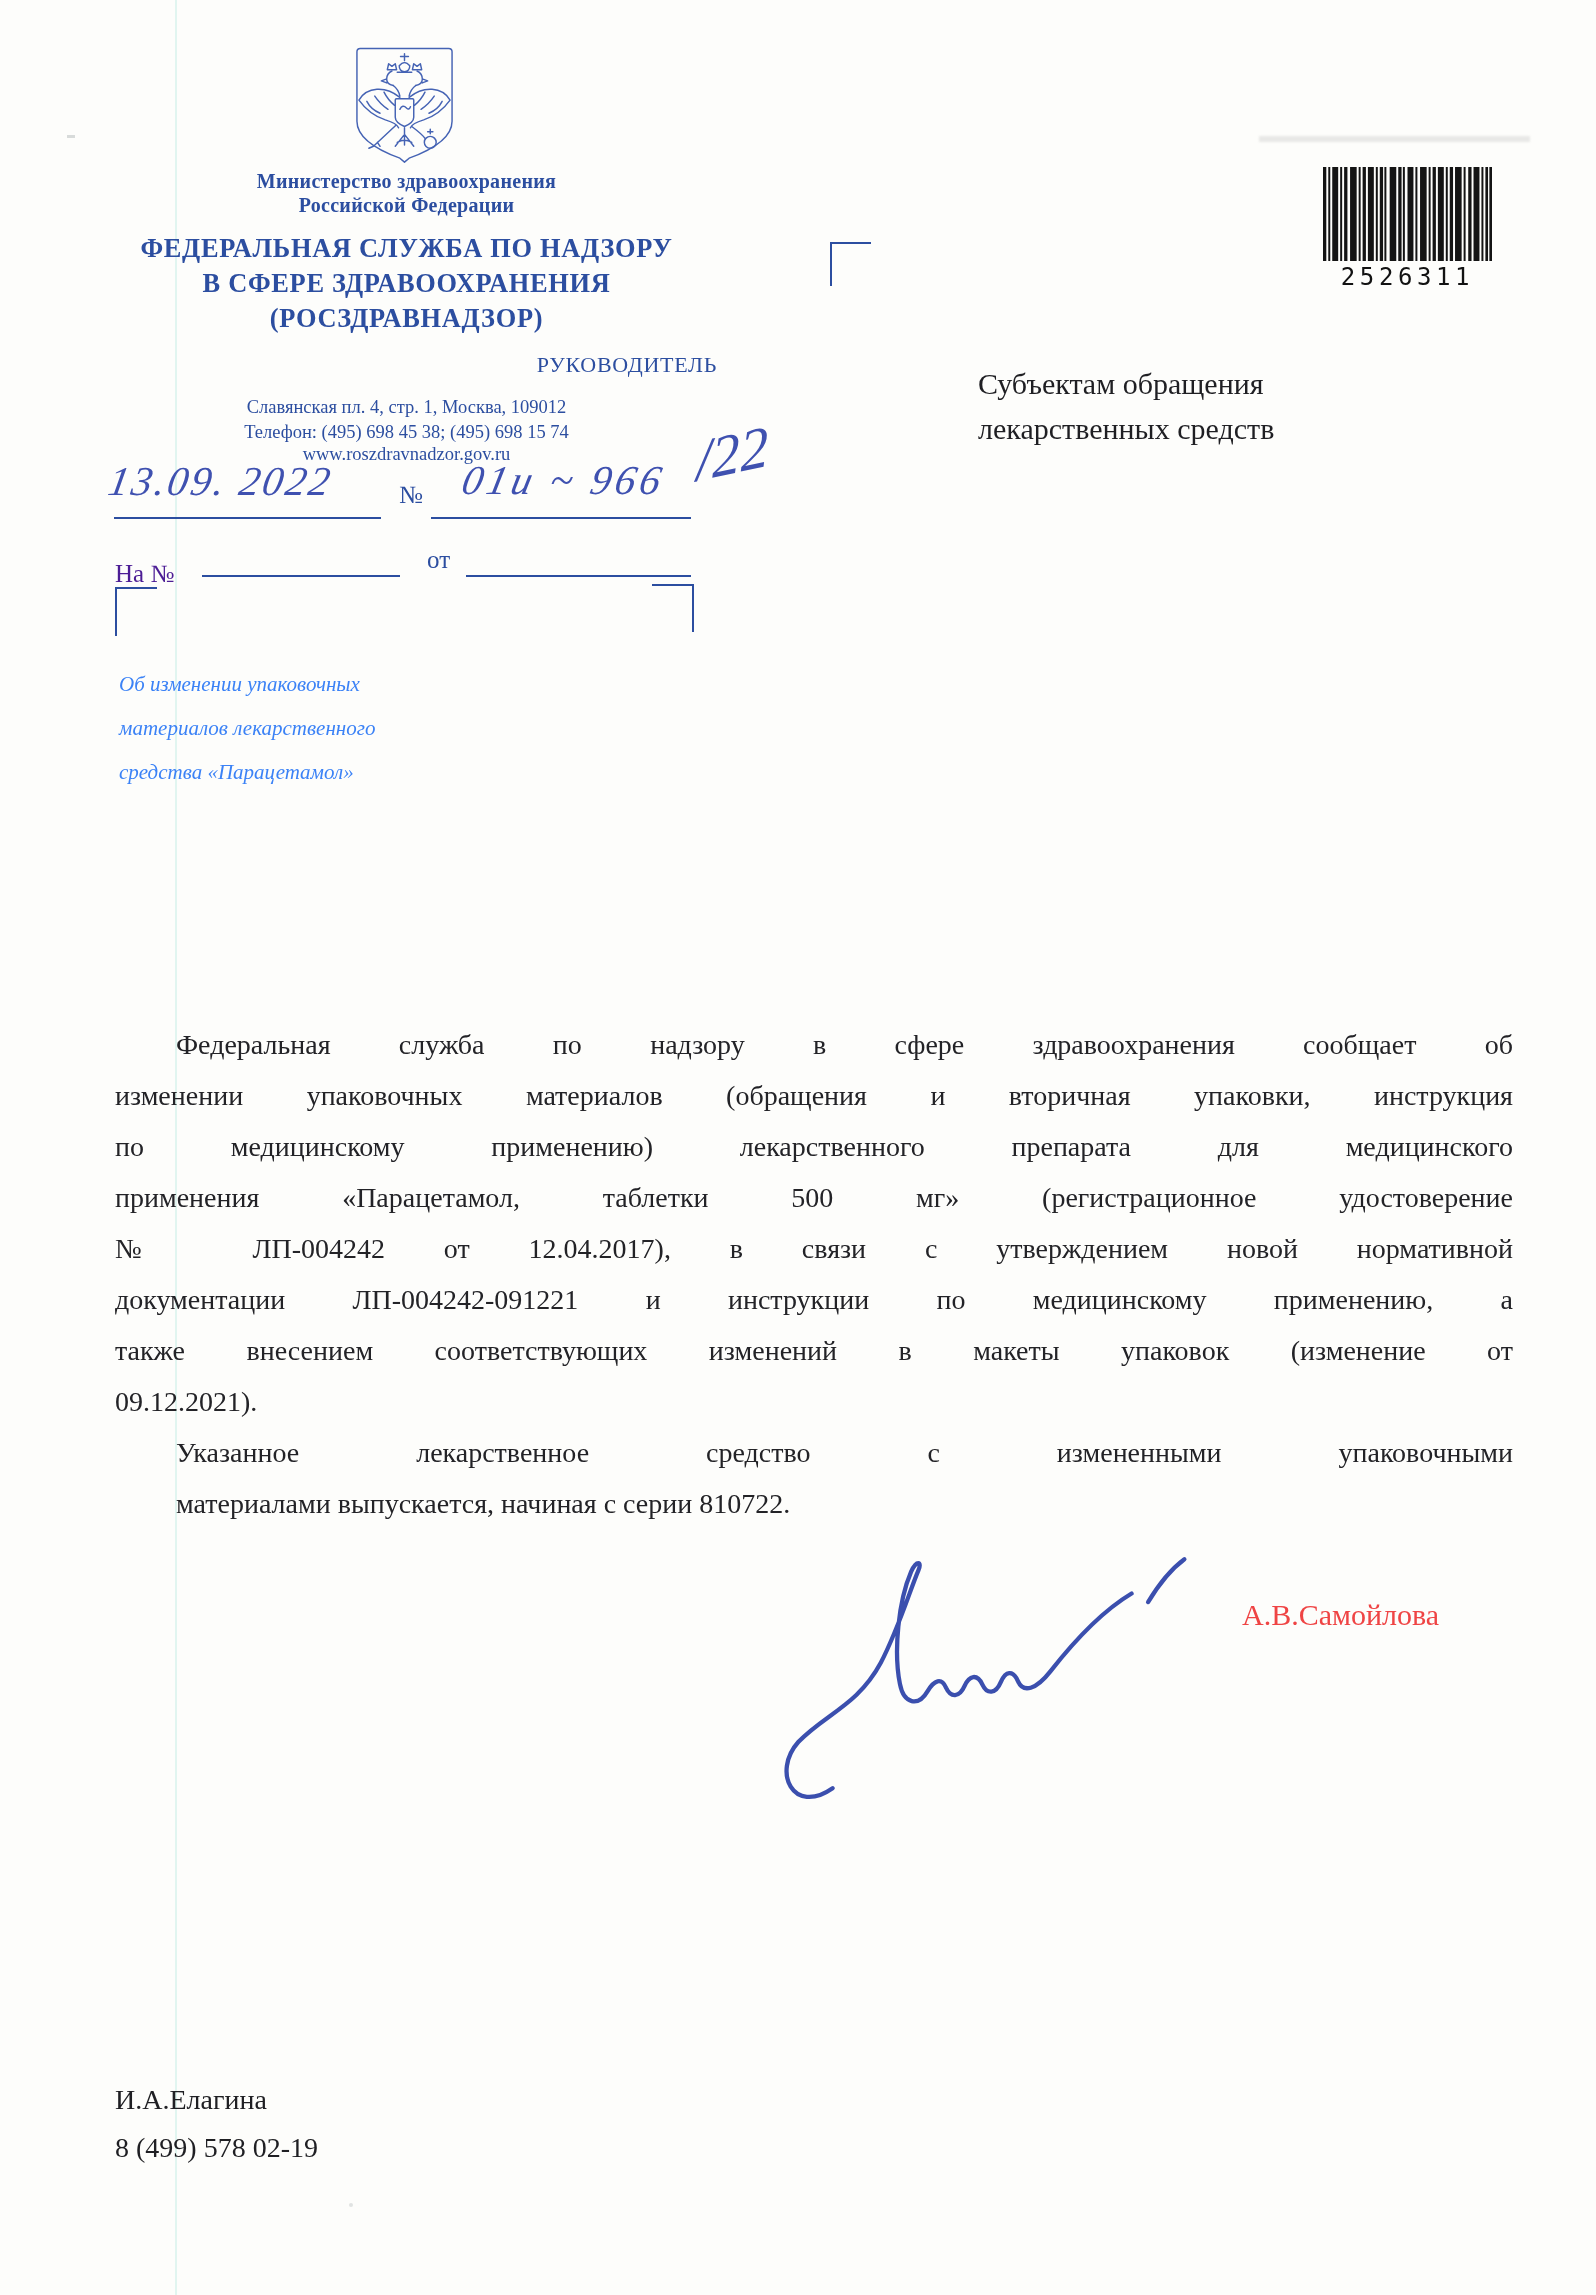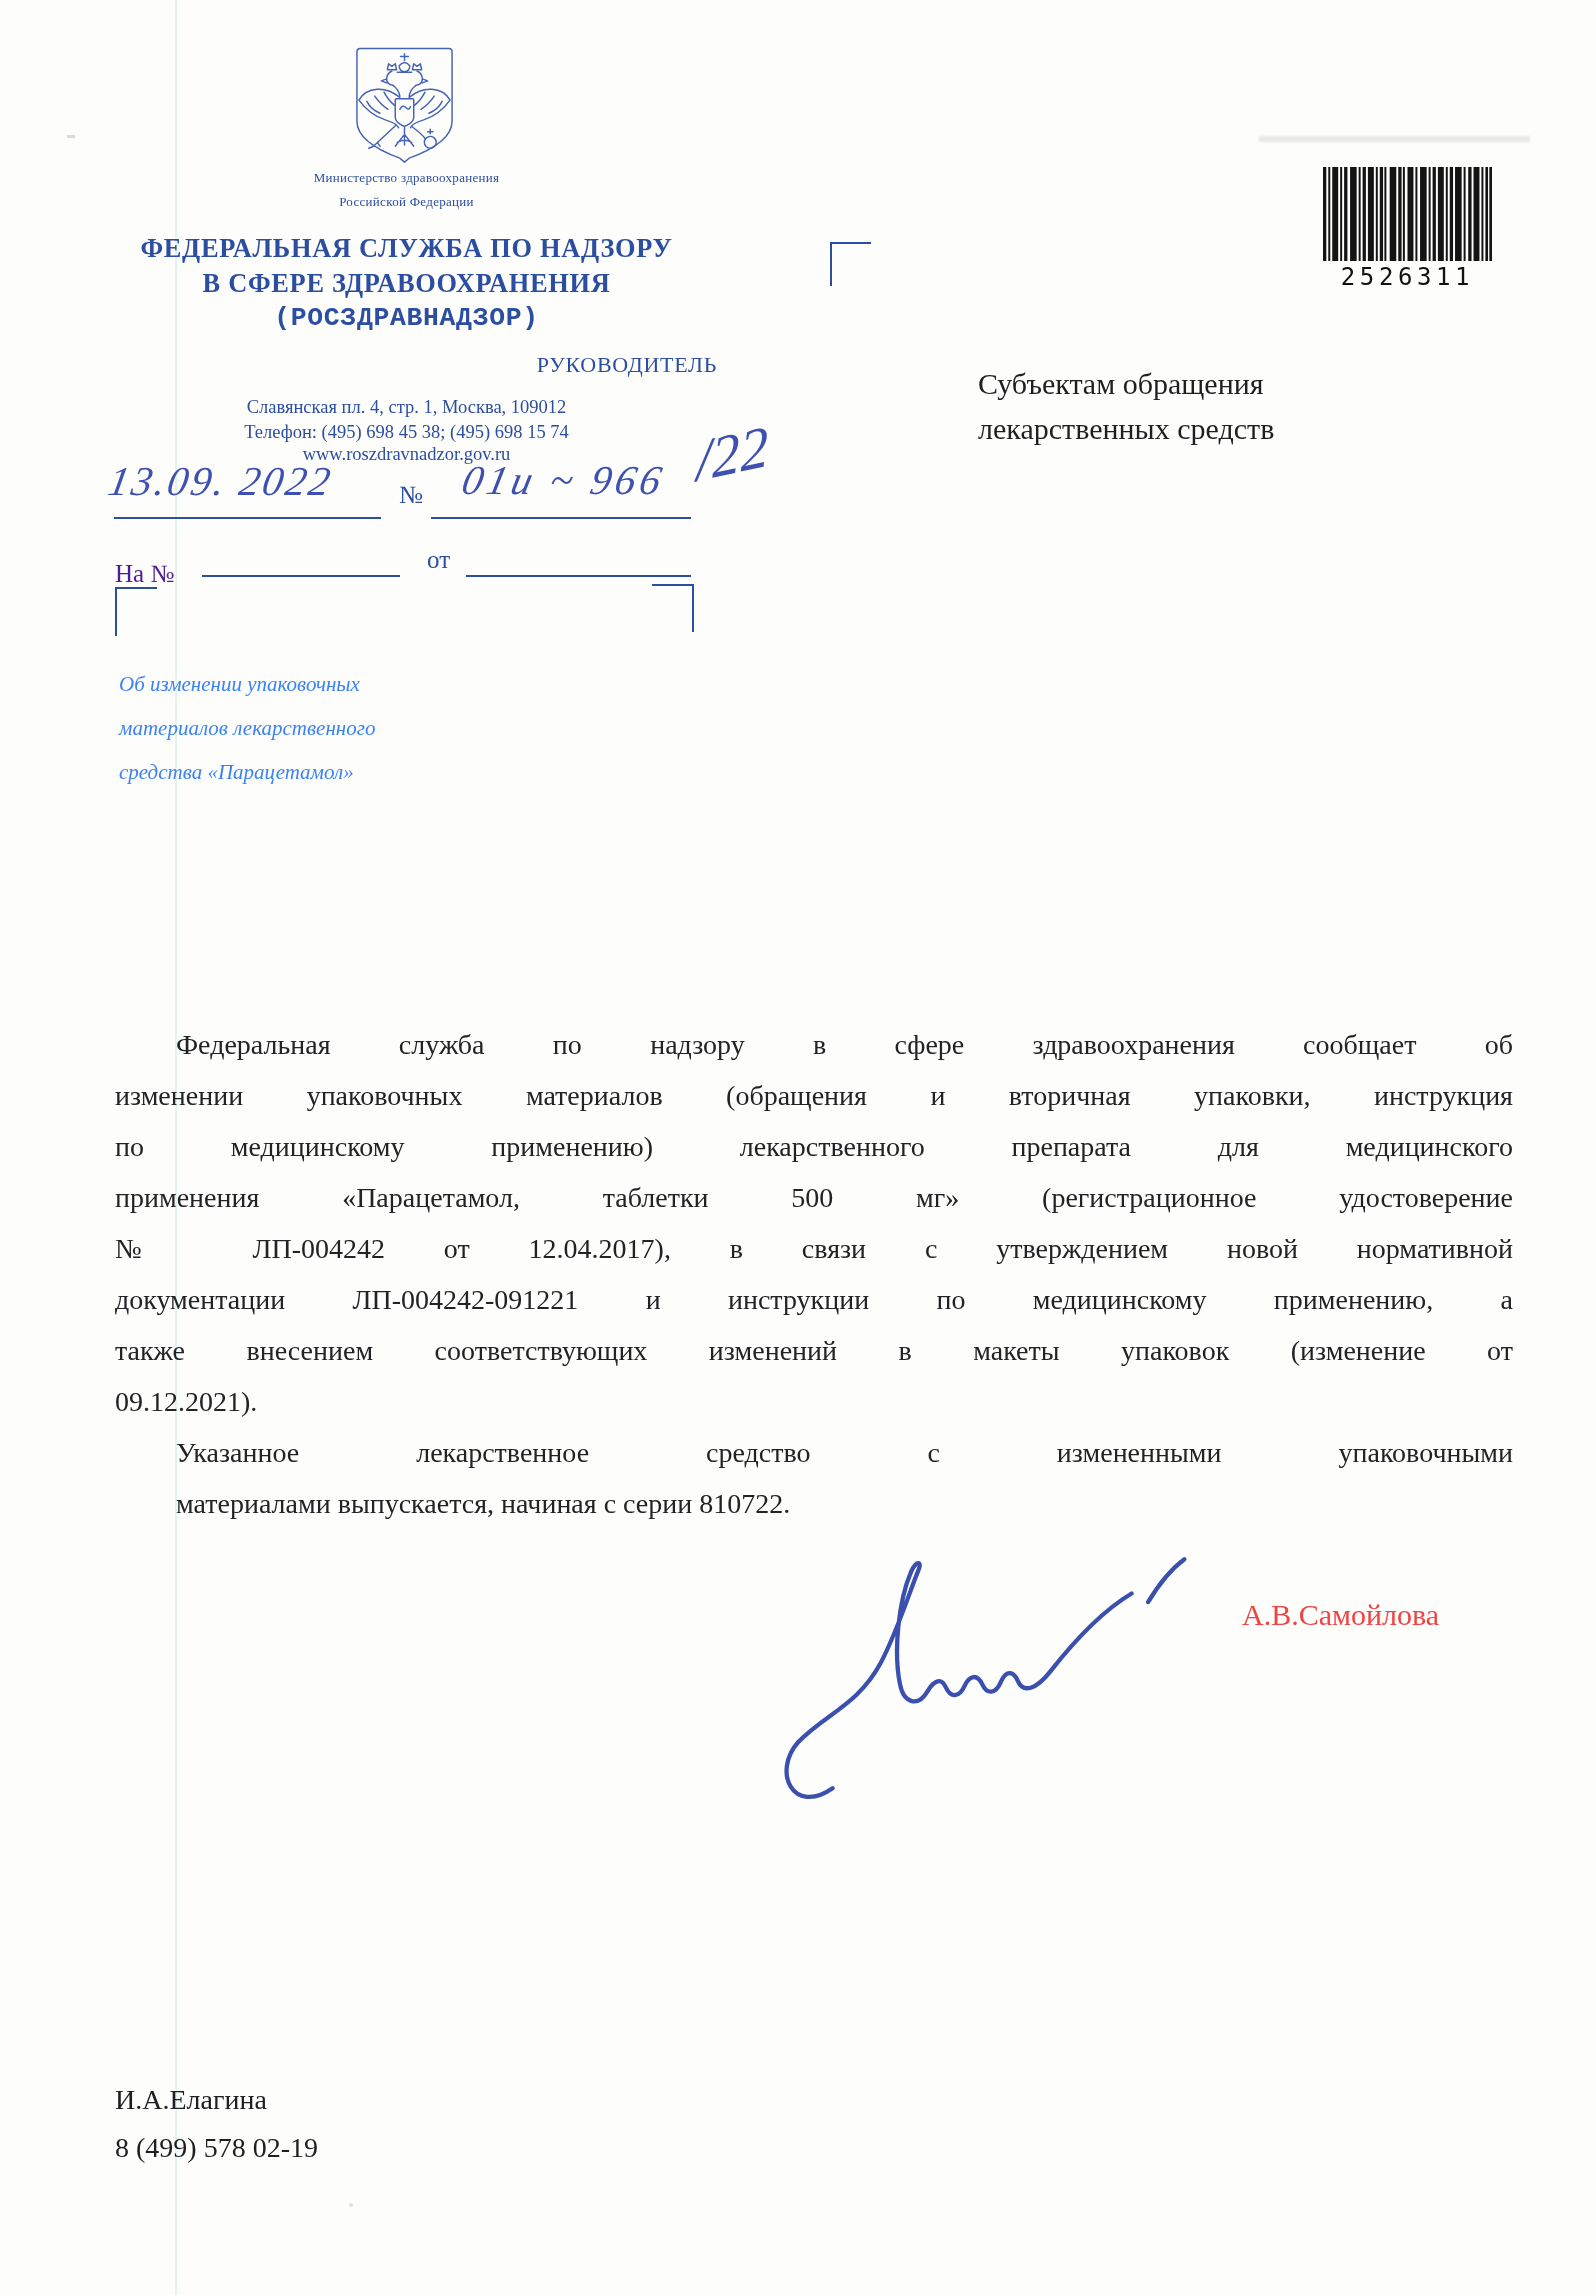--- a/index.html
+++ b/index.html
@@ -18,24 +18,24 @@
   .speck1{position:absolute; left:67px; top:135px; width:8px; height:2.6px;
     background:#b9bfbf; opacity:.55;}
   .speck2{position:absolute; left:349px; top:2203px; width:4px; height:4px;
     border-radius:50%; background:#c4c9c9; opacity:.5;}
 
   
   .emblem{position:absolute; left:351px; top:45px; width:107px; height:122px;}
   .letterhead{position:absolute; left:96px; top:0; width:621px; text-align:center;
     color:#2c4ea0;}
   .lh-line{position:absolute; left:0; width:621px;}
-  .ministry{font-weight:normal; font-size:13px; letter-spacing:0.3px;}
+  .ministry{font-weight:bold; font-size:20px; letter-spacing:0.3px;}
   .m1{top:170px;} .m2{top:194px;}
   .service{font-weight:bold; font-size:26.4px; letter-spacing:0.7px;}
-  .s1{top:233px;} .s2{top:268px;} .s3{top:303px;font-family:Liberation Mono, monospace;}
+  .s1{top:233px;} .s2{top:268px;} .s3{top:303px;}
   .position{top:352px; font-weight:normal; font-size:22px; letter-spacing:0.7px;text-align:right;}
   .addr{font-size:18.5px;}
   .a1{top:397px;} .a2{top:422px;} .a3{top:444px;}
 
   
   .hand{color:#3f51b0; font-style:italic;
     font-family:"Liberation Serif","DejaVu Serif",serif;}
   .hw-date{position:absolute; left:109px; top:457px; font-size:41px;
     transform:skewX(-10deg); letter-spacing:2.6px; white-space:nowrap;}
   .numero{position:absolute; left:399px; top:481px; font-size:25px; color:#2c4ea0;}

